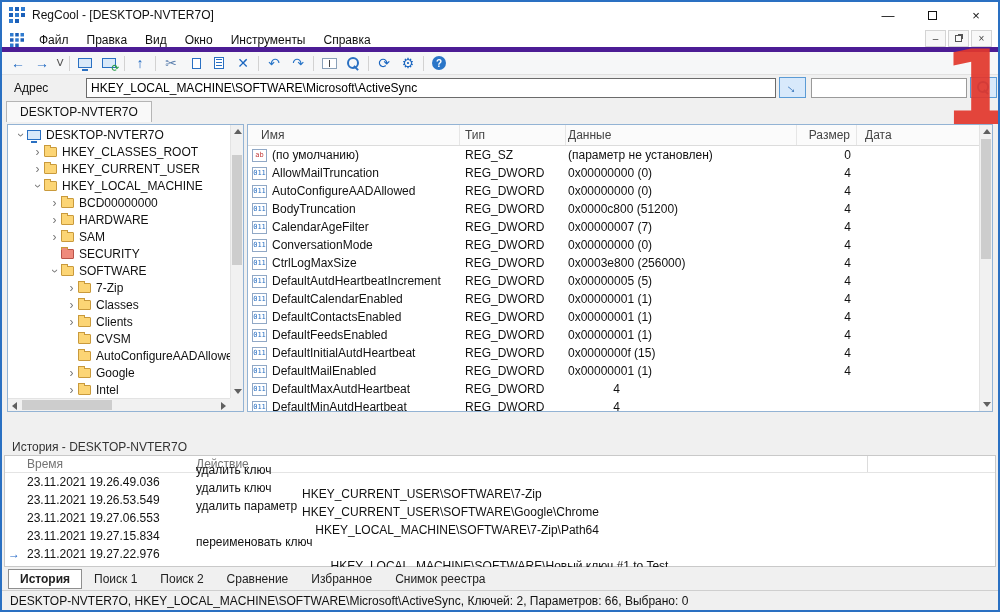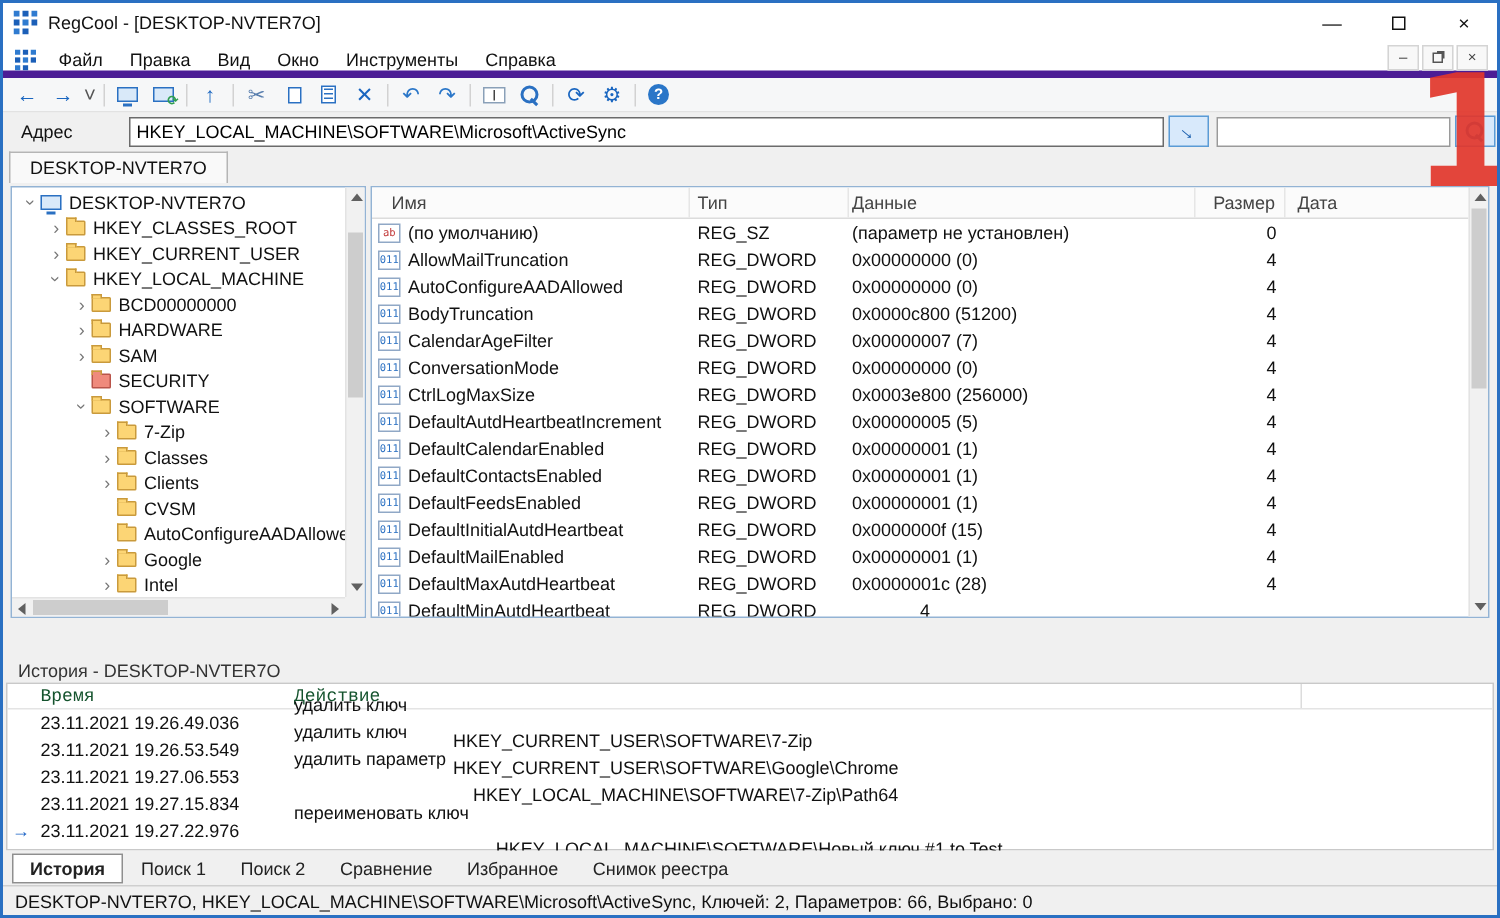--- a/index.html
+++ b/index.html
@@ -117,21 +117,21 @@
   .vic { width:15px; height:13px; border:1px solid #90a8c6; background:#fff; font-size:7px;
     display:inline-flex; align-items:center; justify-content:center; margin-right:5px; flex:none;
     font-family:"DejaVu Sans Mono",monospace; }
   .vic.sz { color:#c23a3a; } .vic.dword { color:#2a70c2; }
 
   
   .hist-caption { position:absolute; left:2px; top:436px; right:2px; height:17px; background:#f0f0f0;
     color:#333; display:flex; align-items:center; padding-left:8px; }
   .history-panel { position:absolute; left:2px; top:453px; right:2px; height:112px; background:#fff;
     border:1px solid #c9c9c9; }
-  .history-header { height:17px; display:flex; align-items:center; color:#14532d; border-bottom:1px solid #e4e4e4;font-family:Liberation Mono, monospace; }
+  .history-header { height:17px; display:flex; align-items:center; color:#737373; border-bottom:1px solid #e4e4e4; }
   .hh-marker { width:18px; flex:none; }
   .hh-time { width:160px; flex:none; padding-left:4px; }
   .hh-action { width:685px; flex:none; padding-left:13px; border-right:1px solid #dcdcdc; height:100%; display:flex; align-items:center; }
   .hh-rest { flex:1; }
   .h-row { height:18px; display:flex; align-items:center; white-space:nowrap; }
   .h-marker { width:18px; flex:none; text-align:center; color:#1a62c5; font-weight:bold; }
   .h-time { width:160px; flex:none; padding-left:4px; }
   .h-action-cell { display:flex; padding-left:13px; }
   .h-action { min-width:88px; }
   .h-path { margin-left:18px;margin-top:24px; }
@@ -514,21 +514,20 @@
             <span class="v-cell c2">0x00000001 (1)</span>
             <span class="v-cell c3">4</span>
             <span class="v-cell c4"></span>
           </div>
           <div class="v-row">
             <span class="v-cell c0">
               <span class="vic dword">011</span>
               <span>DefaultMaxAutdHeartbeat</span>
             </span>
             <span class="v-cell c1">REG_DWORD</span>
-            <span class="v-cell c2">0x0000001c (28)</span>
             <span class="v-cell c3">4</span>
             <span class="v-cell c4"></span>
           </div>
           <div class="v-row">
             <span class="v-cell c0">
               <span class="vic dword">011</span>
               <span>DefaultMinAutdHeartbeat</span>
             </span>
             <span class="v-cell c1">REG_DWORD</span>
             <span class="v-cell c3">4</span>

